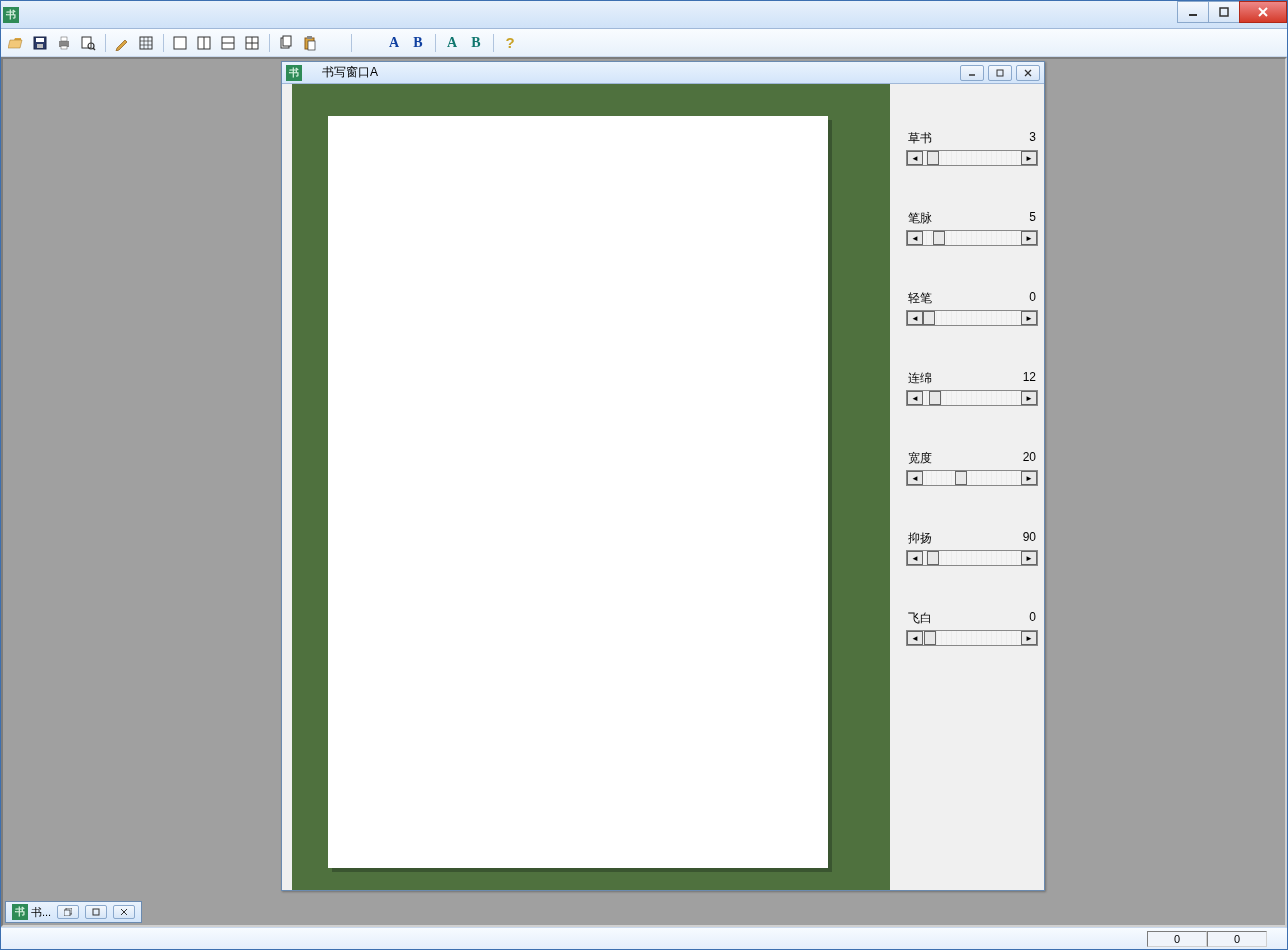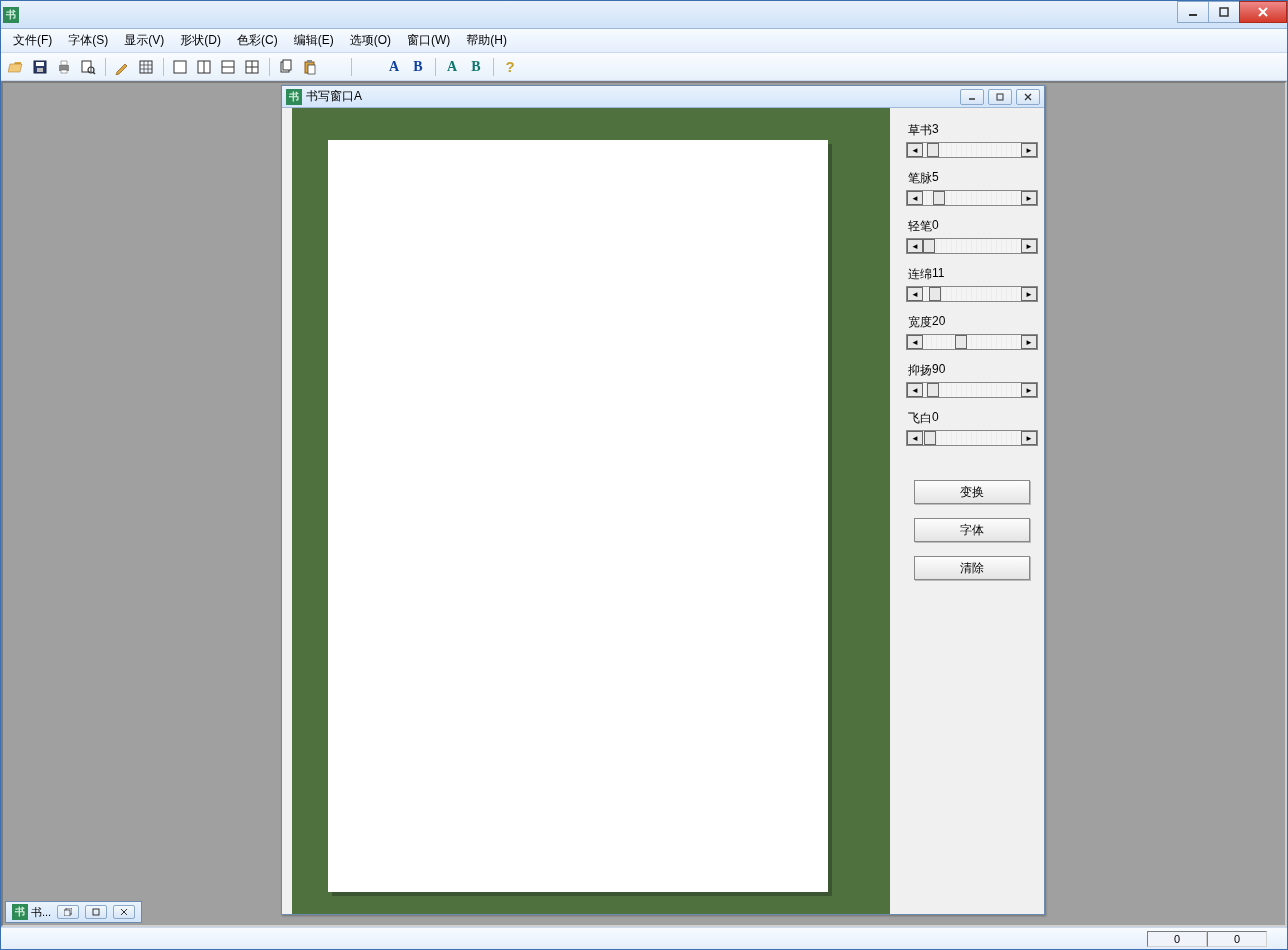--- a/index.html
+++ b/index.html
@@ -26,32 +26,32 @@
 .text-icon { font-family: "Times New Roman", serif; font-weight: bold; font-size: 14px; }
 .blue { color: #1040a0; }
 .teal { color: #0f766e; }
 
 
 .mdi-area { flex: 1; background: #a0a0a0; position: relative; overflow: hidden; border: 2px inset #d0d0d0; }
 
 
 .child-window { position: absolute; left: 278px; top: 2px; width: 764px; height: 830px; background: #f0f0f0; border: 1px solid #6a8ab0; box-shadow: 1px 1px 2px rgba(0,0,0,0.3); display: flex; flex-direction: column; }
 .child-titlebar { height: 24px; background: linear-gradient(#eaf3fd,#d3e5fa); display: flex; align-items: center; padding: 0 4px; border-bottom: 1px solid #a0b8d8; font-size: 12px; }
-.child-title-text { margin-left: 4px; text-align: center; }
+.child-title-text { margin-left: 20px; text-align: center; }
 .child-btns { margin-left: auto; display: flex; gap: 4px; }
 .cbtn { width: 24px; height: 16px; border: 1px solid #8aa8cc; background: linear-gradient(#f4f8fd,#d6e5f7); border-radius: 2px; display: flex; align-items: center; justify-content: center; font-size: 9px; }
 
 .child-body { flex: 1; display: flex; background: #f0f0f0; }
 .canvas-pane { flex: 1; padding: 0; display: flex; align-items: flex-start; justify-content: center; overflow: hidden; }
 .canvas-bg { width: 598px; height: 806px; background: #4f713e; margin-top: 0; position: relative; padding: 32px 36px; }
 .canvas-paper { width: 500px; height: 752px; background: #fff; box-shadow: 4px 4px 0 #3a5530; }
 
 .side-panel { width: 144px; background: #f0f0f0; padding: 14px 6px 6px 6px; display: flex; flex-direction: column; gap: 12px; font-size: 12px; }
 .slider-group { display: flex; flex-direction: column; gap: 3px; }
-.slider-label-row { display: flex; padding: 0 2px; }
+.slider-label-row { display: flex; justify-content: space-between; padding: 0 2px; margin-top: 32px; }
 .slider-track { height: 16px; background: repeating-linear-gradient(90deg,#f4f4f4 0,#f4f4f4 4px,#ececec 4px,#ececec 5px); border: 1px solid #888; position: relative; display: flex; align-items: center; }
 .slider-arrow { width: 16px; height: 14px; background: #e8e8e8; border: 1px solid #666; display: flex; align-items: center; justify-content: center; font-size: 8px; position: absolute; }
 .slider-arrow.left { left: 0; }
 .slider-arrow.right { right: 0; }
 .slider-thumb { width: 12px; height: 14px; background: #e8e8e8; border: 1px solid #666; position: absolute; }
 
 .action-buttons { margin-top: 22px; display: flex; flex-direction: column; gap: 14px; align-items: center; }
 .action-btn { width: 116px; height: 24px; background: linear-gradient(#fdfdfd,#e4e4e4); border: 1px solid #888; font-size: 12px; display: flex; align-items: center; justify-content: center; box-shadow: 1px 1px 0 #bbb; }
 
 
@@ -83,31 +83,20 @@
       </div>
       <div class="tbtn close">
         <svg width="12" height="12">
             <line x1="2" y1="2" x2="10" y2="10" stroke="#fff" stroke-width="2"></line>
             <line x1="10" y1="2" x2="2" y2="10" stroke="#fff" stroke-width="2"></line>
           </svg>
       </div>
     </div>
   </div>
 
-  <div class="menubar">
-    <div class="menu-item">文件(F)</div>
-    <div class="menu-item">字体(S)</div>
-    <div class="menu-item">显示(V)</div>
-    <div class="menu-item">形状(D)</div>
-    <div class="menu-item">色彩(C)</div>
-    <div class="menu-item">编辑(E)</div>
-    <div class="menu-item">选项(O)</div>
-    <div class="menu-item">窗口(W)</div>
-    <div class="menu-item">帮助(H)</div>
-  </div>
 
   <div class="toolbar">
     <div class="tbutton">
         <svg width="16" height="16">
           <path d="M2 5h4l1-2h6v2H2z" fill="#d9a441"></path>
           <path d="M2 5h12l-2 8H0z" fill="#f2c879" stroke="#a27420" stroke-width="0.5"></path>
         </svg>
       </div>
     <div class="tbutton">
         <svg width="16" height="16">
@@ -269,21 +258,21 @@
                 </div>
                 <div class="slider-track">
                   <div class="slider-arrow left">◄</div>
                   <div class="slider-arrow right">►</div>
                   <div class="slider-thumb" style="left: 16px;"></div>
                 </div>
               </div>
               <div class="slider-group">
                 <div class="slider-label-row">
                   <span>连绵</span>
-                  <span>11</span>
+                  <span>12</span>
                 </div>
                 <div class="slider-track">
                   <div class="slider-arrow left">◄</div>
                   <div class="slider-arrow right">►</div>
                   <div class="slider-thumb" style="left: 22px;"></div>
                 </div>
               </div>
               <div class="slider-group">
                 <div class="slider-label-row">
                   <span>宽度</span>
@@ -310,25 +299,20 @@
                 <div class="slider-label-row">
                   <span>飞白</span>
                   <span>0</span>
                 </div>
                 <div class="slider-track">
                   <div class="slider-arrow left">◄</div>
                   <div class="slider-arrow right">►</div>
                   <div class="slider-thumb" style="left: 17px;"></div>
                 </div>
               </div>
-            </div>
-            <div class="action-buttons">
-              <div class="action-btn">变换</div>
-              <div class="action-btn">字体</div>
-              <div class="action-btn">清除</div>
             </div>
           </div>
       </div>
     </div>
 
     <div class="mdi-tabs">
       <div class="mdi-tab">
         <span class="app-icon">书</span>
         <span>书...</span>
         <div class="mini-btn">

